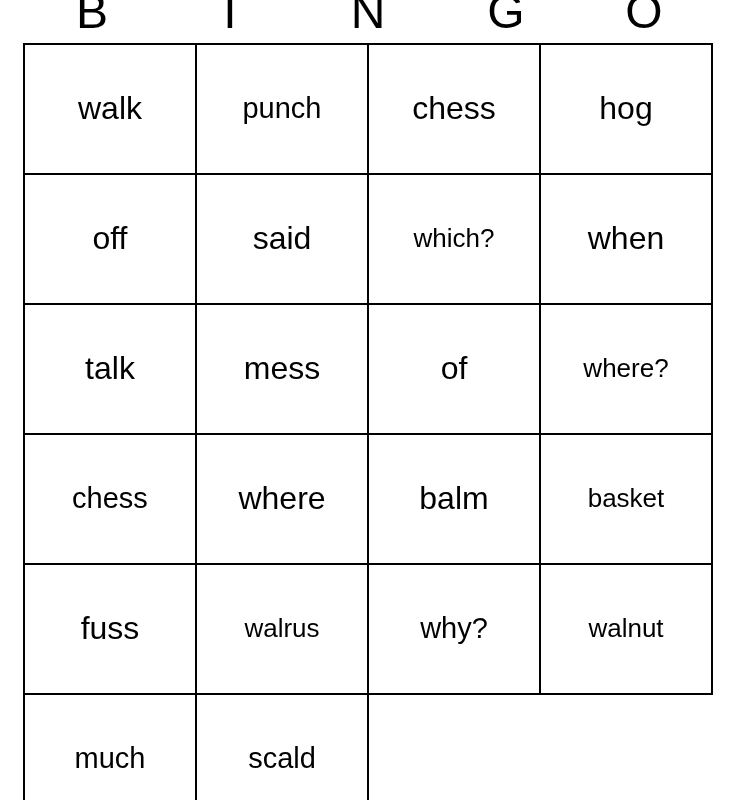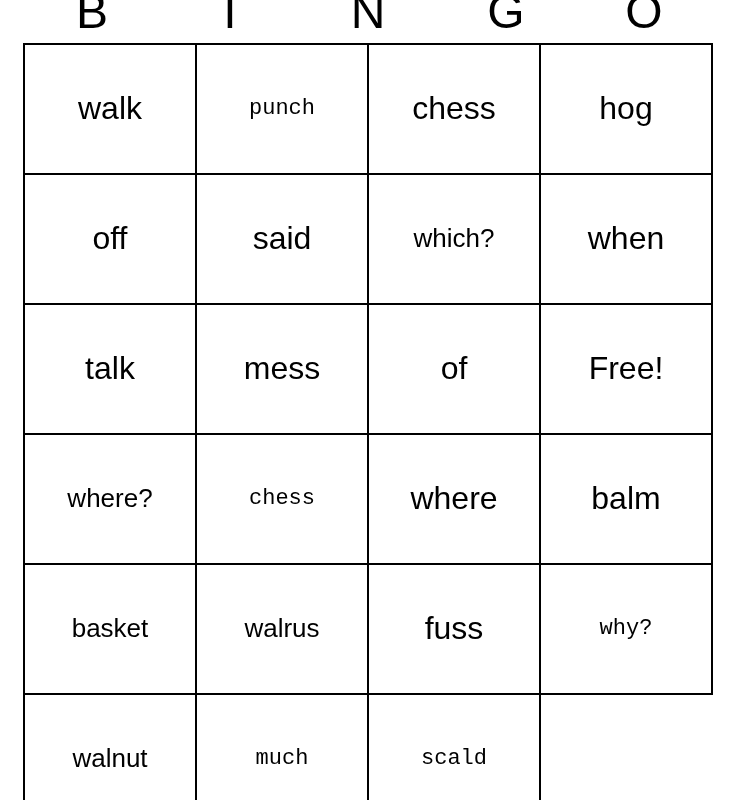--- a/index.html
+++ b/index.html
@@ -53,22 +53,21 @@
       height: 130px;
       text-align: center;
       padding: 8px;
     }
 
     .cell-large {
       font-size: 32px;
     }
 
     .cell-medium {
-      font-size: 22px;
-      font-family: Liberation Mono, monospace;
+      font-size: 29px;
     }
 
     .cell-small {
       font-size: 26px;
     }
   </style>
 </head>
 <body>
 
 <div class="bingo-container">
@@ -107,42 +106,39 @@
       <div class="bingo-cell">
         <span class="cell-large">talk</span>
       </div>
       <div class="bingo-cell">
         <span class="cell-large">mess</span>
       </div>
       <div class="bingo-cell">
         <span class="cell-large">of</span>
       </div>
       <div class="bingo-cell">
-        <span class="cell-large">Free!</span>
-      </div>
-      <div class="bingo-cell">
         <span class="cell-small">where?</span>
       </div>
       <div class="bingo-cell">
         <span class="cell-medium">chess</span>
       </div>
       <div class="bingo-cell">
         <span class="cell-large">where</span>
       </div>
       <div class="bingo-cell">
         <span class="cell-large">balm</span>
       </div>
       <div class="bingo-cell">
         <span class="cell-small">basket</span>
       </div>
       <div class="bingo-cell">
-        <span class="cell-small">walrus</span>
+        <span class="cell-large">fuss</span>
       </div>
       <div class="bingo-cell">
-        <span class="cell-large">fuss</span>
+        <span class="cell-small">walrus</span>
       </div>
       <div class="bingo-cell">
         <span class="cell-medium">why?</span>
       </div>
       <div class="bingo-cell">
         <span class="cell-small">walnut</span>
       </div>
       <div class="bingo-cell">
         <span class="cell-medium">much</span>
       </div>

